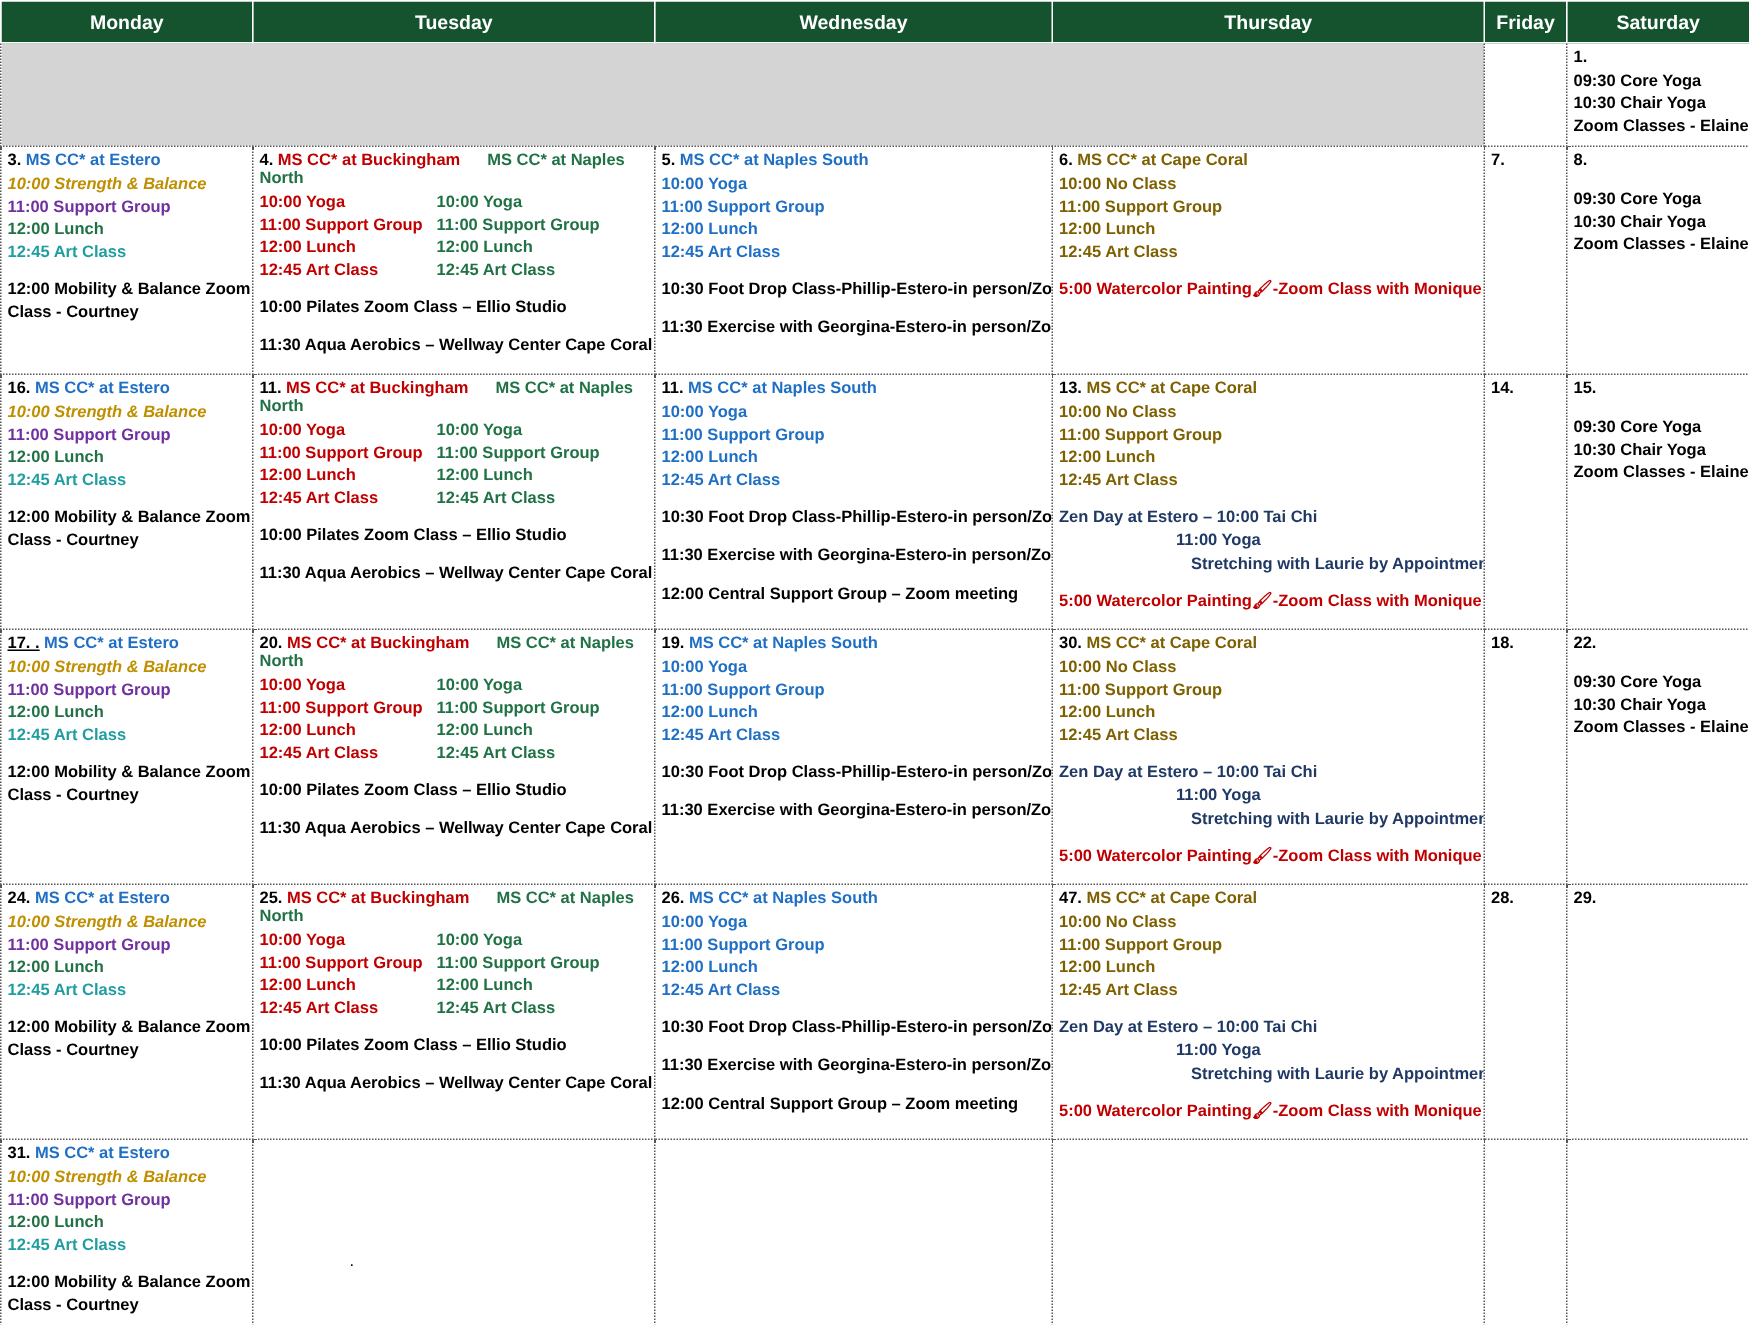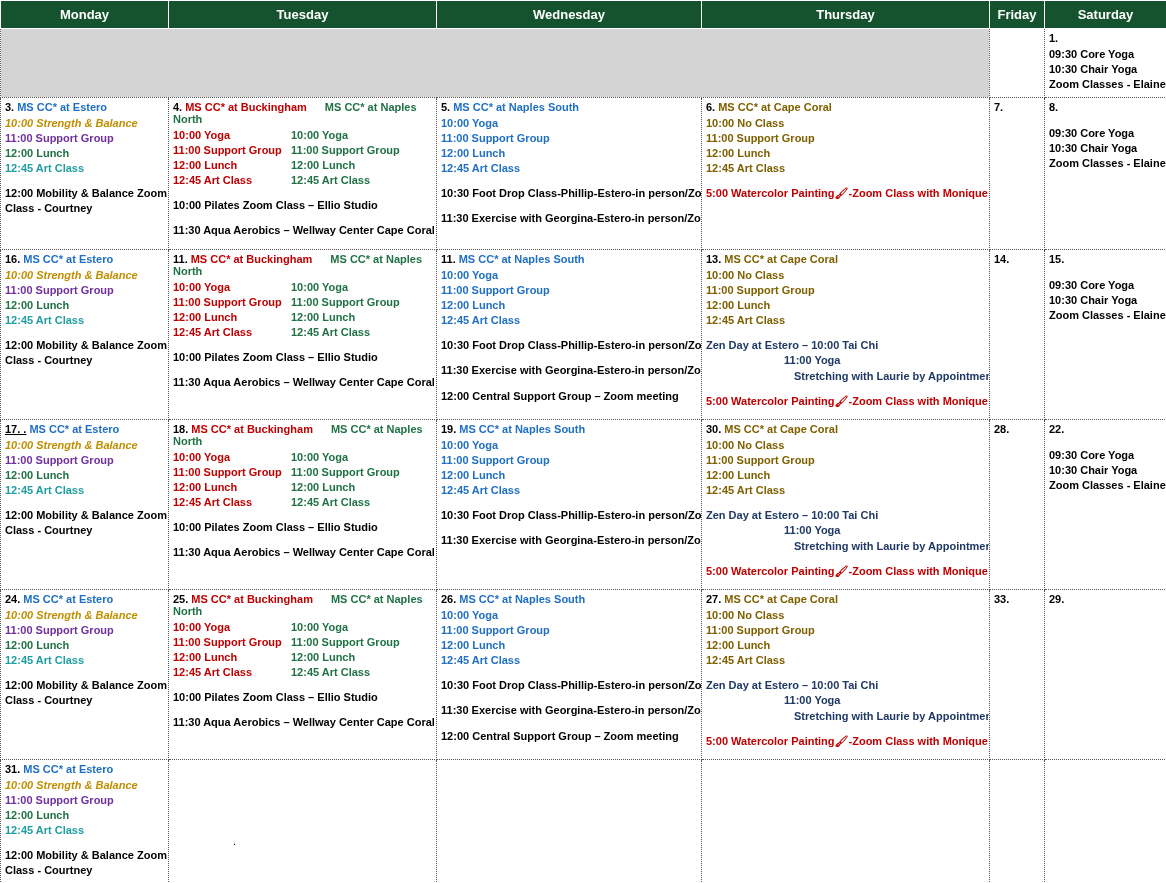--- a/index.html
+++ b/index.html
@@ -251,21 +251,21 @@
       <tr class="row-h2">
         <td><span class="daynum u">17. .</span><span class="b c-blue">MS CC* at Estero</span><div style="height:3px"></div><div>
             <div class="linerow b c-orange">10:00 Strength &amp; Balance</div>
             <div class="linerow b c-purple">11:00 Support Group</div>
             <div class="linerow b c-green">12:00 Lunch</div>
             <div class="linerow b c-teal">12:45 Art Class</div>
             <div class="blank"></div>
             <div class="linerow b c-black">12:00 Mobility &amp; Balance Zoom</div>
             <div class="linerow b c-black">Class - Courtney</div>
           </div></td>
-        <td><span class="daynum">18.</span><span class="b c-red">MS CC* at Buckingham</span><span class="b c-green" style="padding-left:18px;">MS CC* at Naples North</span><div style="height:3px"></div><div class="twocol">
+        <td><span class="daynum">20.</span><span class="b c-red">MS CC* at Buckingham</span><span class="b c-green" style="padding-left:18px;">MS CC* at Naples North</span><div style="height:3px"></div><div class="twocol">
             <div class="colA">
               <div class="linerow b c-red">10:00 Yoga</div>
               <div class="linerow b c-red">11:00 Support Group</div>
               <div class="linerow b c-red">12:00 Lunch</div>
               <div class="linerow b c-red">12:45 Art Class</div>
             </div>
             <div class="colB">
               <div class="linerow b c-green">10:00 Yoga</div>
               <div class="linerow b c-green">11:00 Support Group</div>
               <div class="linerow b c-green">12:00 Lunch</div>
@@ -291,21 +291,21 @@
             <div class="linerow b c-olive">11:00 Support Group</div>
             <div class="linerow b c-olive">12:00 Lunch</div>
             <div class="linerow b c-olive">12:45 Art Class</div>
           </div><div class="blank"></div><div>
             <div class="linerow b c-dblue">Zen Day at Estero – 10:00 Tai Chi</div>
             <div class="linerow b c-dblue indent-1">11:00 Yoga</div>
             <div class="linerow b c-dblue indent-2">Stretching with Laurie by Appointment</div>
           </div><div class="blank"></div><div>
             <div class="linerow b c-red">5:00 Watercolor Painting🖌-Zoom Class with Monique</div>
           </div></td>
-        <td><span class="daynum">28.</span><div style="height:3px"></div></td>
+        <td><span class="daynum">18.</span><div style="height:3px"></div></td>
         <td><span class="daynum">22.</span><div style="height:3px"></div><div>
             <div class="blank"></div>
             <div class="linerow b ">09:30 Core Yoga</div>
             <div class="linerow b ">10:30 Chair Yoga</div>
             <div class="linerow b ">Zoom Classes - Elaine</div>
           </div></td>
       </tr>
       <tr class="row-h2">
         <td><span class="daynum">24.</span><span class="b c-blue">MS CC* at Estero</span><div style="height:3px"></div><div>
             <div class="linerow b c-orange">10:00 Strength &amp; Balance</div>
@@ -339,33 +339,33 @@
             <div class="linerow b c-blue">11:00 Support Group</div>
             <div class="linerow b c-blue">12:00 Lunch</div>
             <div class="linerow b c-blue">12:45 Art Class</div>
           </div><div class="blank"></div><div>
             <div class="linerow b c-black">10:30 Foot Drop Class-Phillip-Estero-in person/Zoom</div>
             <div class="blank"></div>
             <div class="linerow b c-black">11:30 Exercise with Georgina-Estero-in person/Zoom</div>
             <div class="blank"></div>
             <div class="linerow b c-black">12:00 Central Support Group – Zoom meeting</div>
           </div></td>
-        <td><span class="daynum">27.</span><span class="b c-olive">MS CC* at Cape Coral</span><div style="height:3px"></div><div>
+        <td><span class="daynum">47.</span><span class="b c-olive">MS CC* at Cape Coral</span><div style="height:3px"></div><div>
             <div class="linerow b c-olive">10:00 No Class</div>
             <div class="linerow b c-olive">11:00 Support Group</div>
             <div class="linerow b c-olive">12:00 Lunch</div>
             <div class="linerow b c-olive">12:45 Art Class</div>
           </div><div class="blank"></div><div>
             <div class="linerow b c-dblue">Zen Day at Estero – 10:00 Tai Chi</div>
             <div class="linerow b c-dblue indent-1">11:00 Yoga</div>
             <div class="linerow b c-dblue indent-2">Stretching with Laurie by Appointment</div>
           </div><div class="blank"></div><div>
             <div class="linerow b c-red">5:00 Watercolor Painting🖌-Zoom Class with Monique</div>
           </div></td>
-        <td><span class="daynum">33.</span><div style="height:3px"></div></td>
+        <td><span class="daynum">28.</span><div style="height:3px"></div></td>
         <td><span class="daynum">29.</span><div style="height:3px"></div></td>
       </tr>
       <tr class="row-last">
         <td><span class="daynum">31.</span><span class="b c-blue">MS CC* at Estero</span><div style="height:3px"></div><div>
             <div class="linerow b c-orange">10:00 Strength &amp; Balance</div>
             <div class="linerow b c-purple">11:00 Support Group</div>
             <div class="linerow b c-green">12:00 Lunch</div>
             <div class="linerow b c-teal">12:45 Art Class</div>
             <div class="blank"></div>
             <div class="linerow b c-black">12:00 Mobility &amp; Balance Zoom</div>

